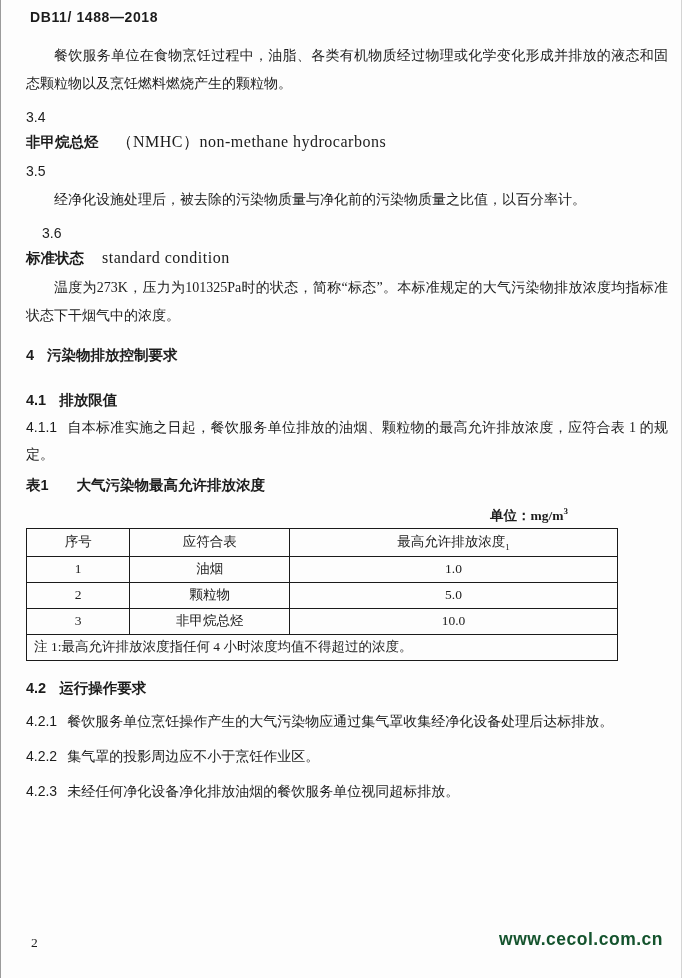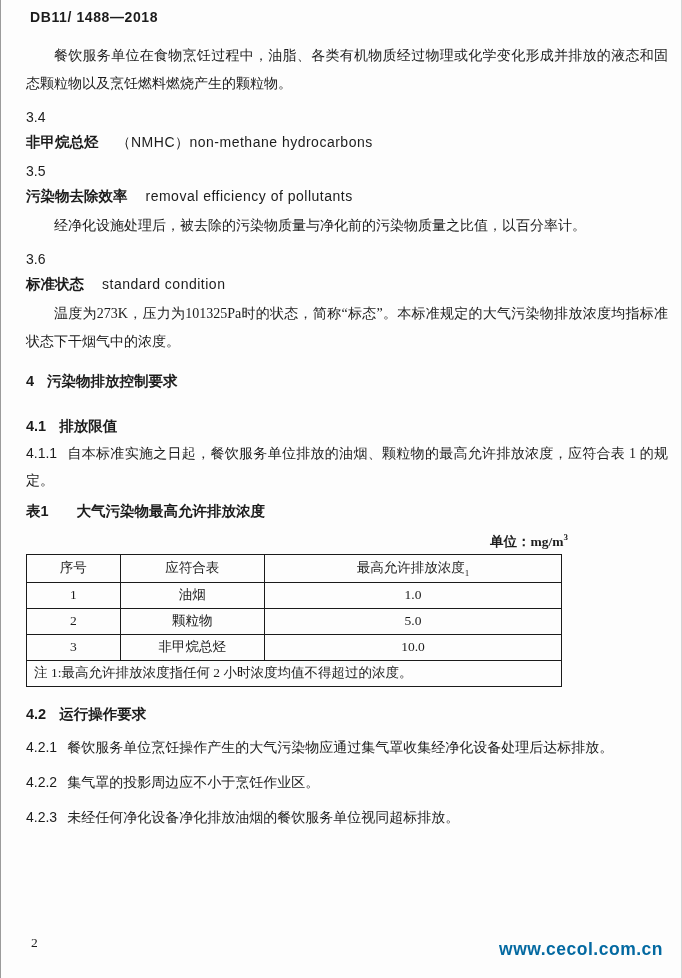--- a/index.html
+++ b/index.html
@@ -32,22 +32,22 @@
   .clause-num{
     font-family:"Liberation Sans","DejaVu Sans",sans-serif;
     font-size:14px;line-height:18px;
   }
   .term-line{line-height:20px;}
   .term-zh{
     font-family:"Liberation Sans","DejaVu Sans",sans-serif;
     font-weight:700;font-size:14.5px;
   }
   .term-en{
-    font-family:Liberation Sans, sans-serif;
-    font-size:14px;letter-spacing:.5px;margin-left:18px;
+    font-family:Liberation Serif, serif;
+    font-size:16px;letter-spacing:.5px;margin-left:18px;
   }
 
   .h-sec,.h-sub{
     font-family:"Liberation Sans","DejaVu Sans",sans-serif;
     font-weight:700;font-size:14.5px;line-height:20px;
   }
   .h-num{margin-right:13px;}
 
   .clause{font-size:14px;line-height:27px;margin:0;text-align:justify;}
   .c-num{
@@ -60,21 +60,21 @@
     font-weight:700;font-size:14.5px;line-height:20px;
   }
   .tbl-label{margin-right:28px;}
   .unit-line{
     text-align:right;padding-right:100px;
     font-size:13.5px;line-height:18px;font-weight:bold;
   }
   .unit-line sup{font-size:9px;}
 
   table.t1{
-    width:536px;border-collapse:collapse;
+    width:592px;border-collapse:collapse;
     margin-top:3px;
     font-size:13.5px;
   }
   table.t1 th,table.t1 td{
     border:1.5px solid #1b1b1b;
     text-align:center;font-weight:normal;
     padding:2px 4px;height:21px;
   }
   table.t1 th{height:23px;}
   table.t1 .c1{width:17.5%;}
@@ -82,40 +82,40 @@
   table.t1 .c3{width:55.5%;}
   table.t1 sub{font-size:9px;}
   table.t1 .note-cell{text-align:left;padding-left:7px;font-size:13.5px;}
 
   
   .mt-intro{margin-top:16px;}
   .mt-n34{margin-top:10px;}
   .mt-term{margin-top:6px;}
   .mt-def{margin-top:6px;}
   .mt-n35{margin-top:10px;}
-  .mt-n36{margin-top:10px;}
+  .mt-n36{margin-top:10px;margin-left:16px;}
   .mt-h4{margin-top:15px;}
   .mt-h41{margin-top:25px;}
   .mt-c411{margin-top:4px;}
   .mt-c412{margin-top:3px;}
   .mt-tblt{margin-top:7px;}
   .mt-unit{margin-top:7px;}
   .mt-h42{margin-top:17px;}
   .mt-c421{margin-top:10px;}
   .mt-c42x{margin-top:8px;}
 
   .footer-pagenum{
     position:absolute;left:31px;bottom:27px;
     font-size:13.5px;
   }
   .footer-watermark{
-    position:absolute;right:19px;bottom:18px;
+    position:absolute;right:19px;bottom:28px;
     font-family:"Liberation Sans","DejaVu Sans",sans-serif;
     font-weight:700;font-size:17.5px;letter-spacing:.5px;
-    color:#0369a1;
+    color:#14532d;
   }
 </style>
 </head>
 <body>
 
 <div class="page">
   <div class="edge edge-l"></div>
   <div class="edge edge-r"></div>
 
   <div class="content">
@@ -123,23 +123,20 @@
     <div class="doc-code">DB11/ 1488—2018</div>
 
     <p class="body-p indent mt-intro">餐饮服务单位在食物烹饪过程中，油脂、各类有机物质经过物理或化学变化形成并排放的液态和固态颗粒物以及烹饪燃料燃烧产生的颗粒物。</p>
 
     <div class="clause-num mt-n34">3.4</div>
     <div class="term-line mt-term">
       <span class="term-zh">非甲烷总烃</span><span class="term-en">（NMHC）non-methane hydrocarbons</span>
     </div>
 
     <div class="clause-num mt-n35">3.5</div>
-    <div class="term-line mt-term">
-      <span class="term-zh">污染物去除效率</span><span class="term-en">removal efficiency of pollutants</span>
-    </div>
     <p class="body-p indent mt-def">经净化设施处理后，被去除的污染物质量与净化前的污染物质量之比值，以百分率计。</p>
 
     <div class="clause-num mt-n36">3.6</div>
     <div class="term-line mt-term">
       <span class="term-zh">标准状态</span><span class="term-en">standard condition</span>
     </div>
     <p class="body-p indent mt-def">温度为273K，压力为101325Pa时的状态，简称“标态”。本标准规定的大气污染物排放浓度均指标准状态下干烟气中的浓度。</p>
 
     <div class="h-sec mt-h4">
       <span class="h-num">4</span><span>污染物排放控制要求</span>
@@ -178,21 +175,21 @@
           <td>2</td>
           <td>颗粒物</td>
           <td>5.0</td>
         </tr>
         <tr>
           <td>3</td>
           <td>非甲烷总烃</td>
           <td>10.0</td>
         </tr>
         <tr>
-          <td class="note-cell" colspan="3">注 1:最高允许排放浓度指任何 2 小时浓度均值不得超过的浓度。</td>
+          <td class="note-cell" colspan="3">注 1:最高允许排放浓度指任何 4 小时浓度均值不得超过的浓度。</td>
         </tr>
       </tbody>
     </table>
 
     <div class="h-sub mt-h42">
       <span class="h-num">4.2</span><span>运行操作要求</span>
     </div>
 
     <p class="clause mt-c421">
       <span class="c-num">4.2.1</span><span>餐饮服务单位烹饪操作产生的大气污染物应通过集气罩收集经净化设备处理后达标排放。</span>

